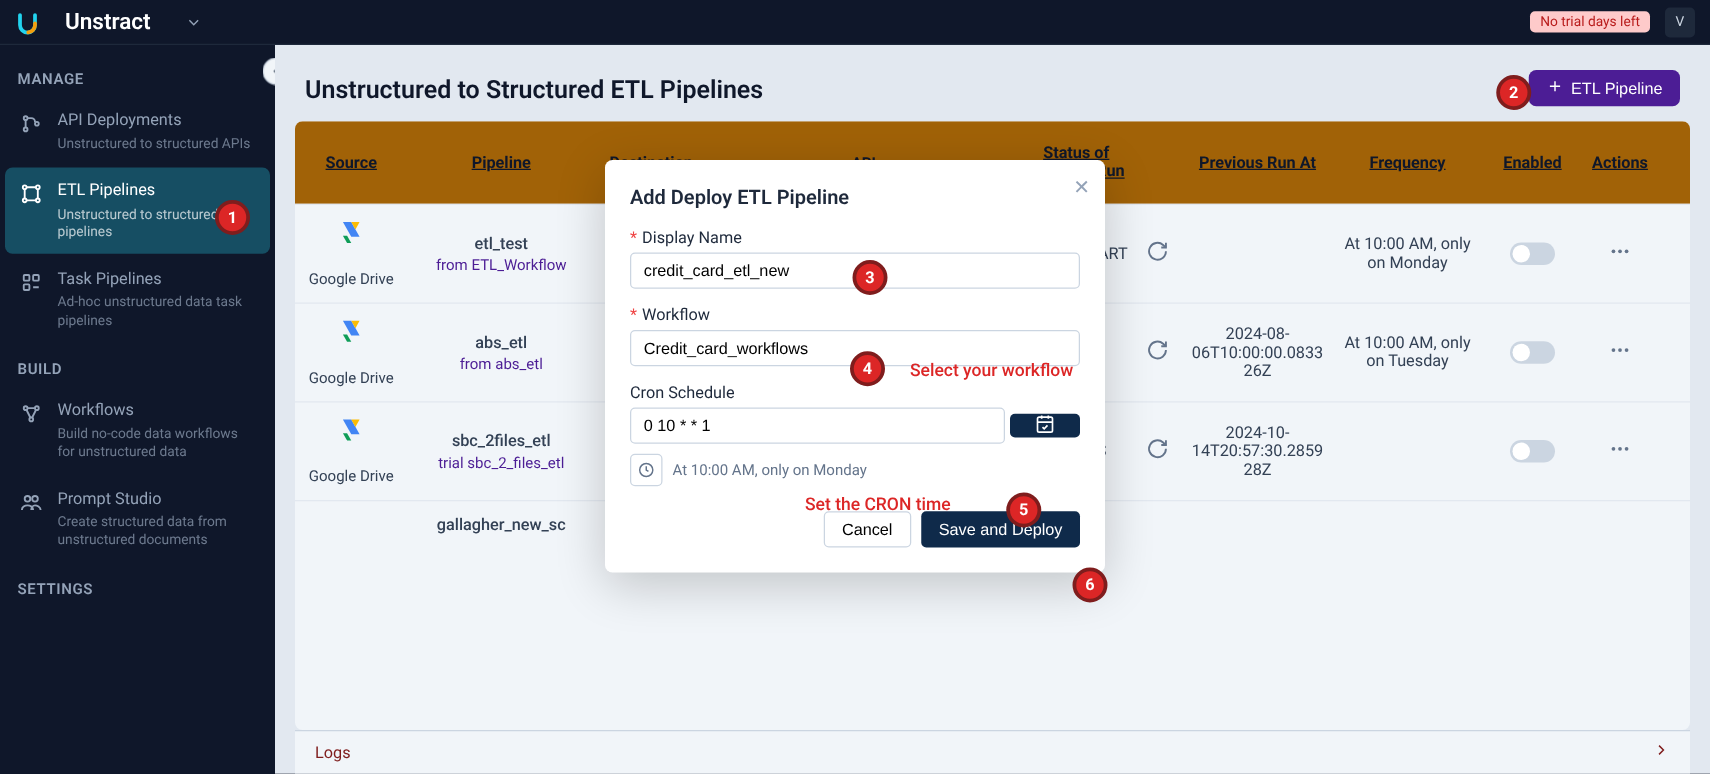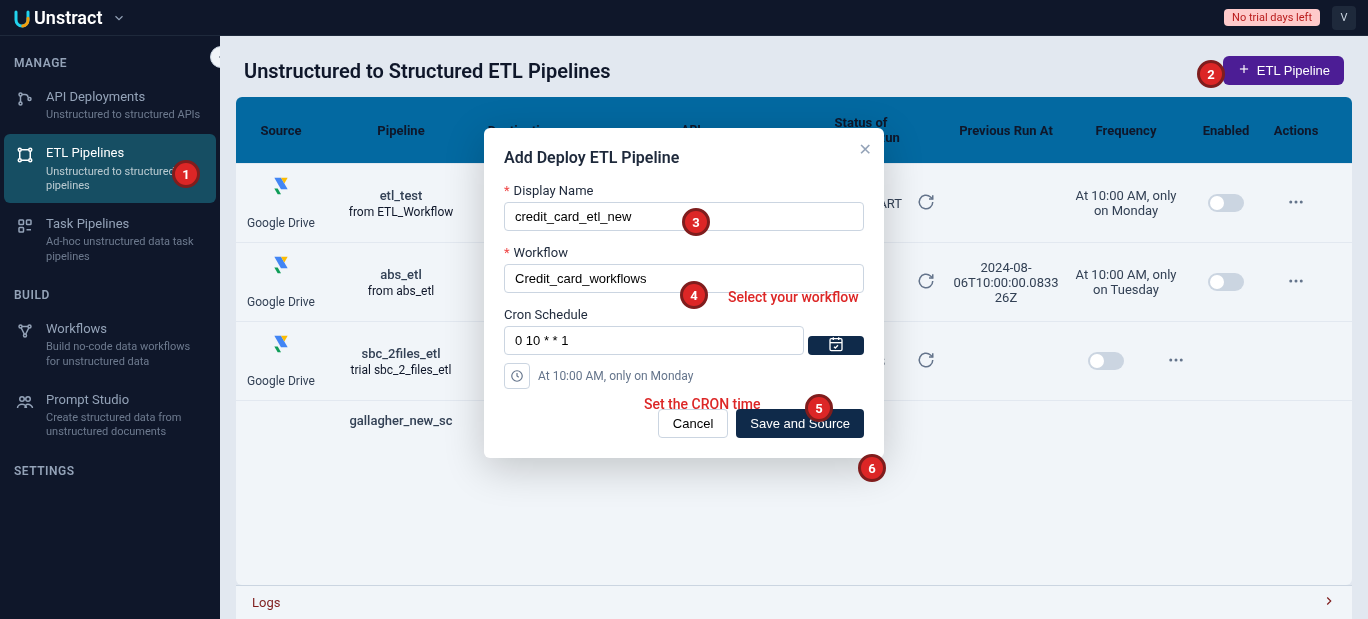--- a/index.html
+++ b/index.html
@@ -19,21 +19,21 @@
       display: flex;
       align-items: center;
       padding: 0 12px;
       background: #0f172a;
       border-bottom: 1px solid #1e293b;
       justify-content: space-between;
     }
     .brand {
       display: flex;
       align-items: center;
-      gap: 2px;
+      gap: 20px;
       font-weight: 600;
       font-size: 18px;
       color: #fff;
       text-align: center;
     }
     .brand-logo {
       display: inline-flex;
     }
     .brand svg { display: block; }
     .brand-chevron { margin-left: 8px; color: #94a3b8; }
@@ -142,26 +142,27 @@
     .table-wrap {
       margin: 0 16px;
       background: #f1f5f9;
       border-radius: 6px;
       overflow: hidden;
       flex: 1;
       overflow-y: auto;
     }
     .table-header {
       display: flex;
-      background: #0369a1;
+      background: #a16207;
       font-size: 13px;
       font-weight: 700;
       color: #0f172a;
       padding: 18px 0;
       text-align: center;
+      text-decoration: underline;
     }
     .table-row {
       display: flex;
       padding: 12px 0;
       font-size: 13px;
       color: #334155;
       border-top: 1px solid #e2e8f0;
       align-items: center;
       text-align: center;
     }
@@ -172,21 +173,21 @@
     .col-api { width: 250px; word-break: break-all; font-size: 12px; }
     .col-status { width: 90px; }
     .col-reload { width: 40px; }
     .col-prev { width: 120px; word-break: break-word; }
     .col-freq { width: 120px; }
     .col-enabled { width: 80px; }
     .col-actions { width: 60px; }
     
     .source-cell { display:flex; flex-direction:column; align-items:center; gap:20px; font-size:12px; }
     .pipeline-name { color:#334155; font-weight:500;}
-    .pipeline-from { color:#0f172a; font-size:12px; margin-top:2px;}
+    .pipeline-from { color:#4c1d95; font-size:12px; margin-top:2px;}
     
     .toggle {
       width: 36px; height: 18px;
       background: #cbd5e1;
       border-radius: 10px;
       position:relative;
     }
     .toggle::after {
       content:''; position:absolute; left:2px; top:2px;
       width:14px; height:14px; background:#fff; border-radius:50%;
@@ -236,21 +237,21 @@
     .form-label { font-size: 13px; margin-bottom: 4px; display:block; }
     .req { color:#ef4444; margin-right:4px;}
     .form-input {
       width:100%;
       border:1px solid #cbd5e1;
       border-radius:4px;
       padding:6px 10px;
       font-size:13px;
       margin-bottom:14px;
     }
-    .cron-row { display:flex; gap:4px; align-items:flex-end; margin-bottom:8px;}
+    .cron-row { display:flex; gap:4px; align-items:center; margin-bottom:8px;}
     .cron-row .form-input { flex:1; margin-bottom:0;}
     .cron-btn {
       width:56px;
       background:#0f2a4a;
       border:none;
       border-radius:4px;
       color:#fff;
       display:flex;align-items:center;justify-content:center;
       cursor:pointer;
     }
@@ -542,20 +543,21 @@
         <div class="col col-api">ine/api/org_Hol2erti8tsoBk8q/0cf182d4-8fed-47bb-bcb0-7750a152d1ac/</div>
         <div class="col col-status">UCCESS</div>
         <div class="col col-reload">
           <span class="reload-icon">
             <svg width="18" height="18" viewBox="0 0 24 24" fill="none" stroke="currentColor" stroke-width="2">
                 <path d="M21 12a9 9 0 1 1-3-6.7L21 8"></path>
                 <polyline points="21 3 21 8 16 8"></polyline>
               </svg>
           </span>
         </div>
+        <div class="col col-prev">2024-10-14T20:57:30.285928Z</div>
         <div class="col col-freq"></div>
         <div class="col col-enabled">
             <div class="toggle"></div>
           </div>
         <div class="col col-actions">
           <span class="actions-icon">
             <svg width="18" height="18" viewBox="0 0 24 24" fill="currentColor">
                 <circle cx="5" cy="12" r="2"></circle>
                 <circle cx="12" cy="12" r="2"></circle>
                 <circle cx="19" cy="12" r="2"></circle>
@@ -627,21 +629,21 @@
         <svg width="14" height="14" viewBox="0 0 24 24" fill="none" stroke="#64748b" stroke-width="2">
             <circle cx="12" cy="12" r="9"></circle>
             <polyline points="12 7 12 12 15 14"></polyline>
           </svg>
       </span>
       <span>At 10:00 AM, only on Monday</span>
     </div>
     
     <div class="modal-footer">
       <button class="btn-cancel">Cancel</button>
-      <button class="btn-primary">Save and Source</button>
+      <button class="btn-primary">Save and Deploy</button>
     </div>
   </div>
 </div>
 
 <div class="anno" style="left:172px; top:160px;">1</div>
 <div class="anno" style="left:1197px; top:60px;">2</div>
 <div class="anno" style="left:682px; top:208px;">3</div>
 <div class="anno" style="left:680px; top:281px;">4</div>
 <div class="anno-label" style="left:728px; top:289px;">Select your workflow</div>
 <div class="anno" style="left:805px; top:394px;">5</div>

